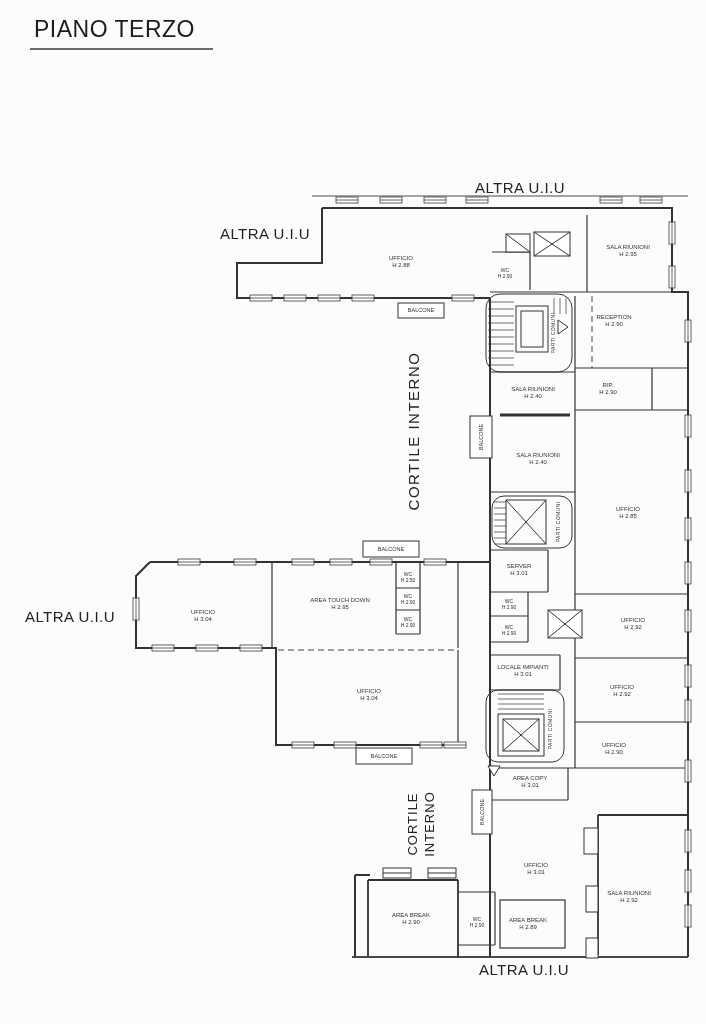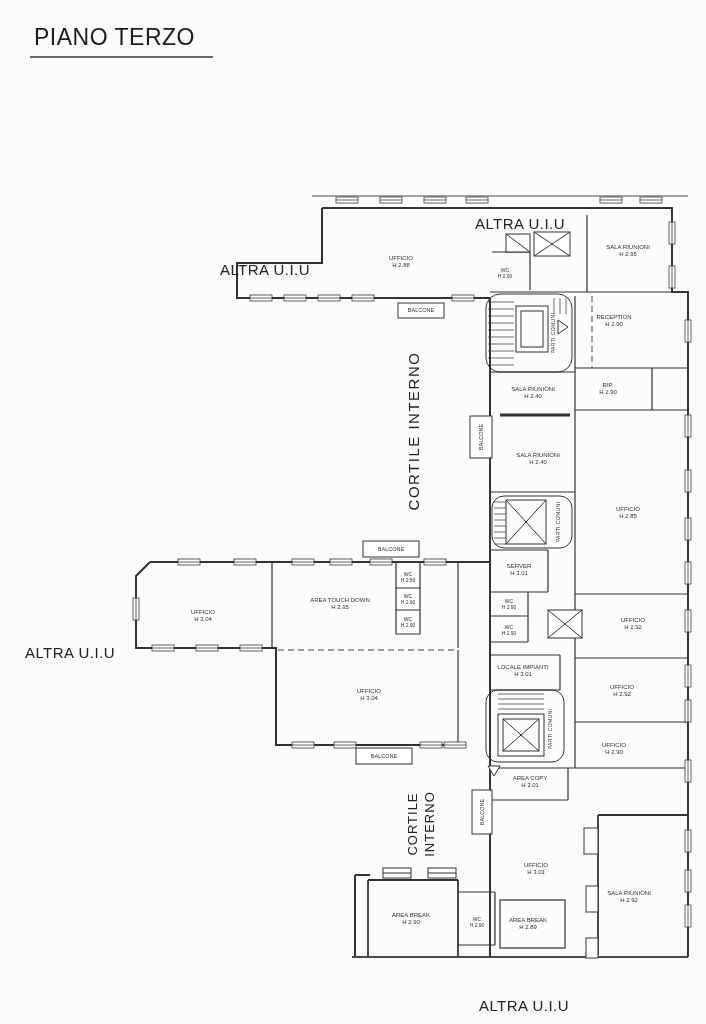--- a/index.html
+++ b/index.html
@@ -1,22 +1,22 @@
 <!DOCTYPE html>
 <html><head>
 <meta charset="utf-8">
 <style>
   html,body{margin:0;padding:0;background:#ffffff;}
   .stage{position:relative;width:706px;height:1024px;background:#fcfcfb;overflow:hidden;
          font-family:"Liberation Sans", sans-serif;color:#1d1d1d;}
-  .title{position:absolute;left:30px;top:24px;font-size:23px;letter-spacing:.5px;
+  .title{position:absolute;left:30px;top:16px;font-size:23px;letter-spacing:.5px;
          color:#1c1c1c;border-bottom:2px solid #6a6a6a;padding:0 18px 5px 4px;white-space:nowrap;}
   svg.plan{position:absolute;left:0;top:0;}
   .lbl{position:absolute;transform:translate(-50%,-50%);white-space:nowrap;}
-  .area-label{font-size:15px;letter-spacing:.5px;color:#222;margin-top:36px;}
+  .area-label{font-size:15px;letter-spacing:.5px;color:#222;}
   .room-label{font-size:6px;line-height:7px;color:#333;text-align:center;}
   .room-label span{display:block;}
   .tiny{font-size:5px;line-height:5.5px;}
   .balcone-label{font-size:5.5px;color:#333;}
   .vrot{transform:translate(-50%,-50%) rotate(-90deg);}
   .parti-label{font-size:5px;letter-spacing:.4px;color:#333;}
   .courtyard{font-size:15px;letter-spacing:1.5px;color:#222;}
   .courtyard2{font-size:13px;letter-spacing:1px;color:#222;text-align:center;line-height:17px;}
   .courtyard2 span{display:block;}
 </style>

